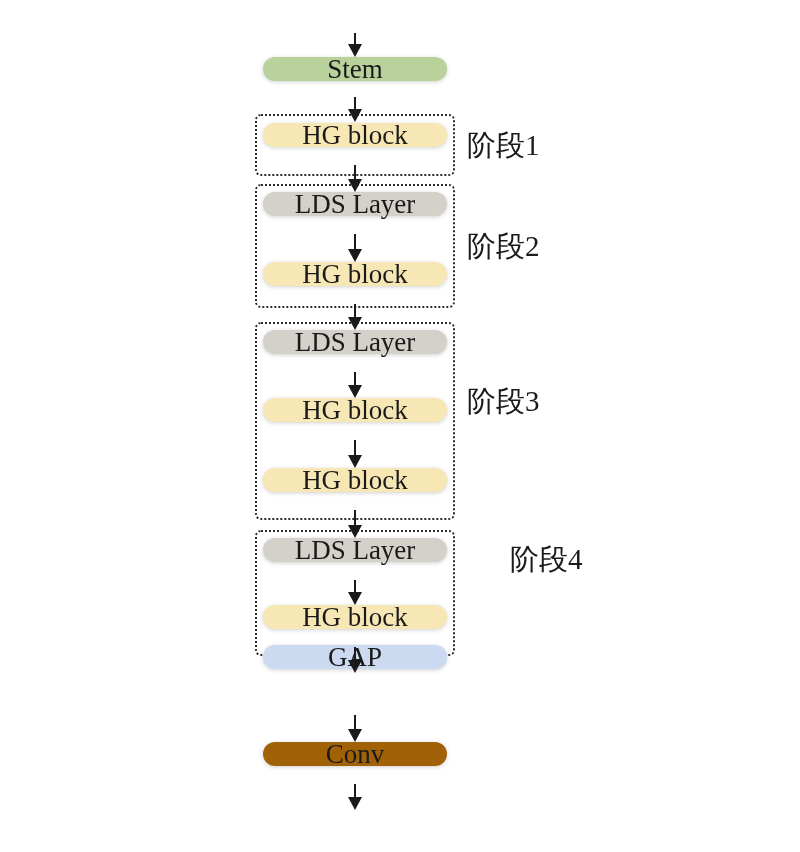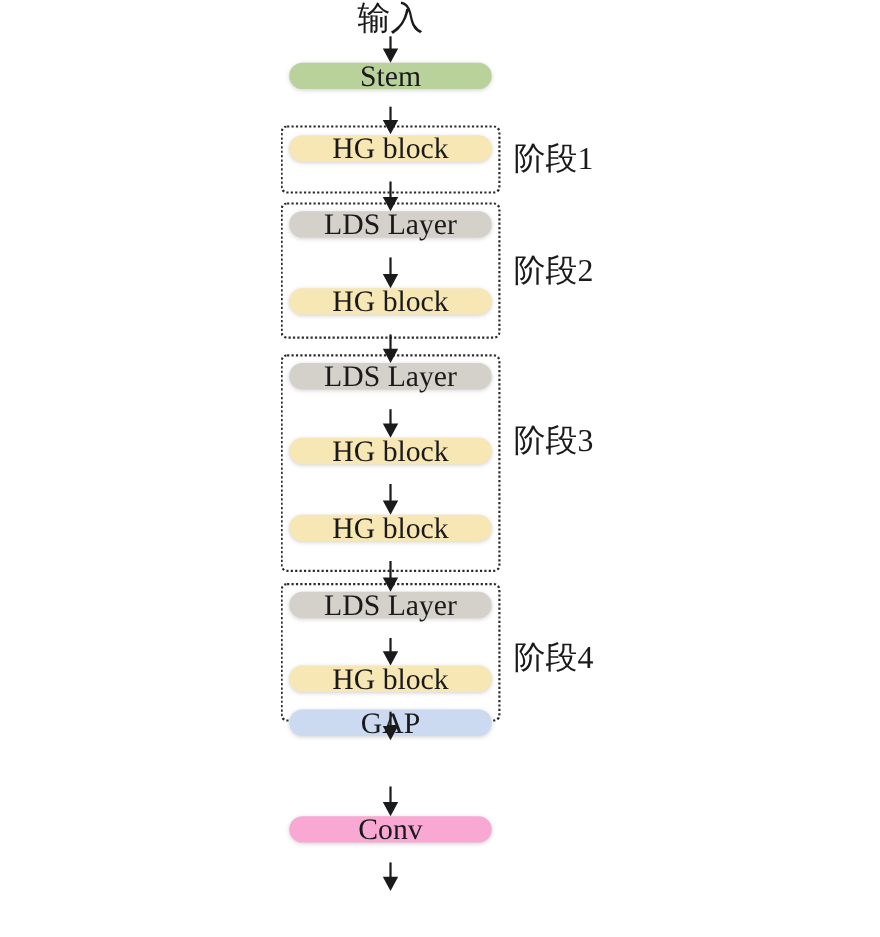--- a/index.html
+++ b/index.html
@@ -71,21 +71,20 @@
     border-left: 7px solid transparent;
     border-right: 7px solid transparent;
     border-top: 13px solid #1a1a1a;
   }
 </style>
 </head>
 <body>
 
 <div class="canvas">
 
-  <div class="io-label">输入</div>
 
   <div class="arrow" style="top:33px;height:12px;"></div>
 
   <div class="box" style="top: 57px; background: rgb(185, 210, 156);">Stem</div>
 
   <div class="arrow" style="top:97px;height:13px;"></div>
 
   <div class="stage" style="top:114px;height:62px;"></div>
   <div class="box" style="top: 123px; background: rgb(247, 231, 181);">HG block</div>
   <div class="stage-label" style="top:130px;">阶段1</div>
@@ -107,26 +106,26 @@
   <div class="arrow" style="top:440px;height:16px;"></div>
   <div class="box" style="top: 468px; background: rgb(247, 231, 181);">HG block</div>
   <div class="stage-label" style="top:386px;">阶段3</div>
 
   <div class="arrow" style="top:510px;height:16px;"></div>
 
   <div class="stage" style="top:530px;height:126px;"></div>
   <div class="box" style="top: 538px; background: rgb(212, 208, 202);">LDS Layer</div>
   <div class="arrow" style="top:580px;height:13px;"></div>
   <div class="box" style="top: 605px; background: rgb(247, 231, 181);">HG block</div>
-  <div class="stage-label" style="top:583px;">阶段4</div>
+  <div class="stage-label" style="top:544px;margin-left:43px;">阶段4</div>
 
   <div class="arrow" style="top:647px;height:14px;"></div>
 
   <div class="box" style="top: 645px; background: rgb(204, 218, 241);">GAP</div>
 
   <div class="arrow" style="top:715px;height:15px;"></div>
 
-  <div class="box" style="top: 742px; background: #f9a8d4;">Conv</div>
+  <div class="box" style="top: 742px; background: #a16207;">Conv</div>
 
   <div class="arrow" style="top:784px;height:14px;"></div>
 
 
 </div>
 
 </body></html>

